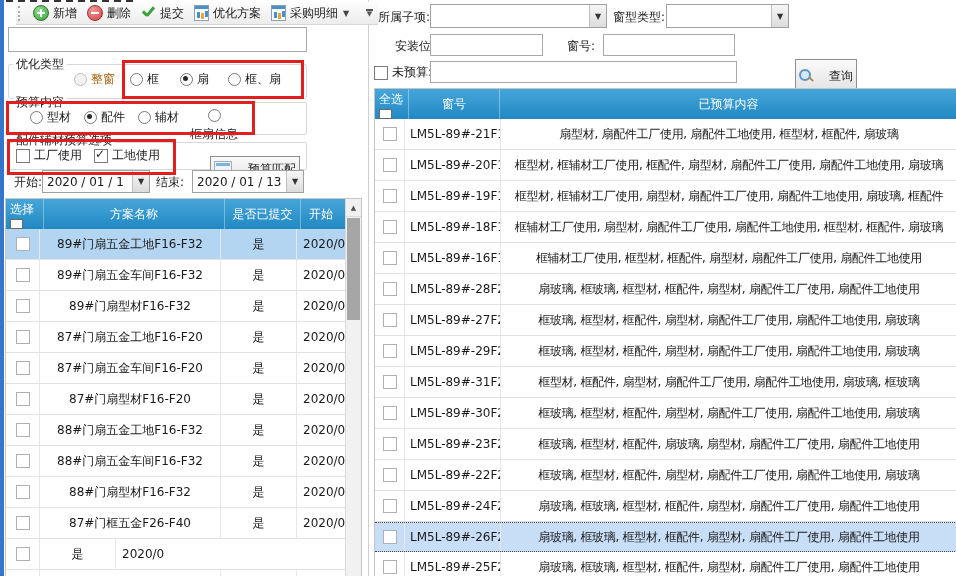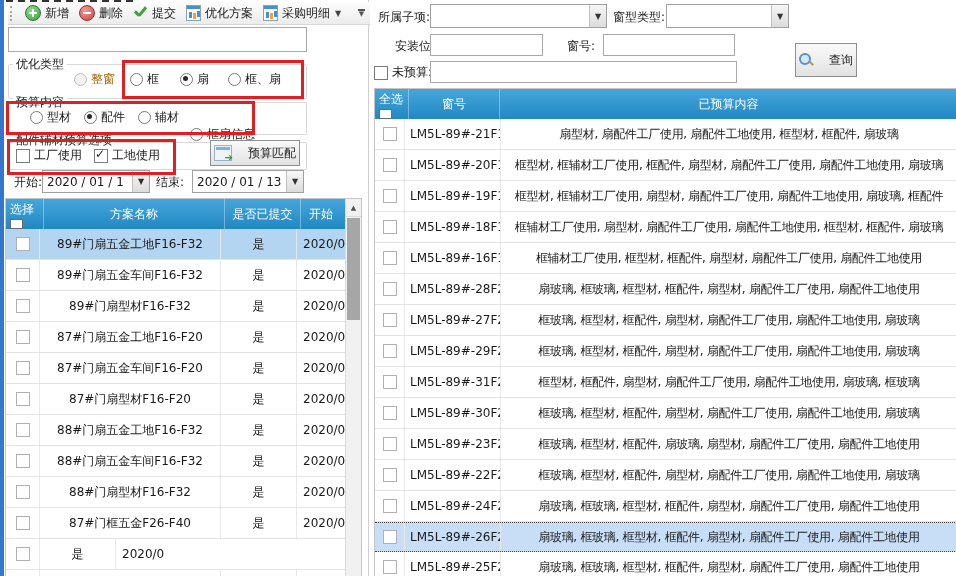--- a/index.html
+++ b/index.html
@@ -6,21 +6,21 @@
   body{width:956px;height:576px;overflow:hidden;position:relative;
        font-family:"DejaVu Sans","Liberation Sans",sans-serif;font-size:12px;color:#1a1a1a;
        -webkit-font-smoothing:antialiased;}
   .abs{position:absolute;}
   
   .edge{left:0;top:0;width:4px;height:576px;background:#3476CC;}
   .title-remnant{left:6px;top:0;width:130px;height:2px;
     background:repeating-linear-gradient(90deg,#333 0 7px,transparent 7px 12px);}
   .vdivider{top:0;width:1px;height:576px;background:#cfcfcf;}
   
-  .toolbar{left:8px;top:2px;width:362px;height:22px;background:linear-gradient(#fdfdfd,#ececec);
+  .toolbar{left:16px;top:2px;width:362px;height:22px;background:linear-gradient(#fdfdfd,#ececec);
     border-bottom:1px solid #d6d6d6;display:flex;align-items:center;}
   .grip{width:3px;height:15px;margin:0 5px 0 2px;border-left:2px dotted #a8a8a8;}
   .tbtn{display:flex;align-items:center;gap:4px;padding:2px 5px;cursor:default;}
   .tbtn span.lbl{white-space:nowrap;}
   .icon-circle{width:14px;height:14px;border-radius:50%;position:relative;display:inline-block;}
   .icon-add{background:radial-gradient(circle at 35% 30%,#8fd98f,#3da33d);border:1px solid #2c7a2c;}
   .icon-del{background:radial-gradient(circle at 35% 30%,#f09a9a,#cc4444);border:1px solid #993333;}
   .icon-circle::before{content:"";position:absolute;left:3px;top:6px;width:8px;height:2px;background:#fff;}
   .icon-add::after{content:"";position:absolute;left:6px;top:3px;width:2px;height:8px;background:#fff;}
   .icon-check{width:15px;height:13px;position:relative;display:inline-block;}
@@ -41,21 +41,21 @@
   .grouplabel{background:#fff;padding:0 3px;white-space:nowrap;}
   .opt{display:flex;align-items:center;gap:4px;white-space:nowrap;cursor:default;}
   .radio{width:11px;height:11px;border:1px solid #7a7a7a;border-radius:50%;background:#fff;position:relative;flex:none;}
   .radio.checked::after{content:"";position:absolute;left:2px;top:2px;width:5px;height:5px;border-radius:50%;background:#2a2a2a;}
   .radio.disabled{border-color:#bdbdbd;background:#f2f2f2;}
   .opt .glabel.dim{color:#a16207;}
   .cb{width:12px;height:12px;border:1px solid #7a7a7a;background:#fff;position:relative;flex:none;display:inline-block;}
   .cb.checked::after{content:"✓";position:absolute;left:0px;top:-3px;font-size:12px;font-weight:bold;color:#222;}
   .annot{border:3px solid #e21f1f;pointer-events:none;z-index:50;}
   .btn{border:1px solid #8e8e8e;background:linear-gradient(#fafafa,#e2e2e2);display:flex;align-items:center;
-       justify-content:center;gap:16px;cursor:default;}
+       justify-content:center;gap:16px;cursor:default;margin-top:16px;}
   .icon-match{width:16px;height:14px;background:#eef4fa;border:1px solid #9ab0c4;position:relative;display:inline-block;}
   .icon-match::before{content:"";position:absolute;left:1px;top:1px;width:14px;height:3px;background:#7fb2d8;}
   .icon-match::after{content:"➔";position:absolute;right:-2px;bottom:-3px;color:#2f9e2f;font-size:10px;font-weight:bold;}
   .combo{border:1px solid #a0a0a0;background:#fff;display:flex;align-items:center;}
   .combo .val{flex:1;padding:0 4px;white-space:nowrap;overflow:hidden;}
   .combo .drop{width:16px;align-self:stretch;border-left:1px solid #c0c0c0;background:linear-gradient(#f6f6f6,#dcdcdc);
     display:flex;align-items:center;justify-content:center;font-size:8px;color:#333;}
   
   .tbl{border:1px solid #c5c5c5;overflow:hidden;background:#fff;}
   .thead{background:linear-gradient(#46a6da,#2188c2);color:#fff;display:flex;height:30px;position:relative;}
@@ -143,21 +143,21 @@
   <span class="glabel">型材</span>
 </div>
 <div class="abs opt" style="left:84px;top:109px;">
   <span class="radio checked"></span>
   <span class="glabel">配件</span>
 </div>
 <div class="abs opt" style="left:138px;top:109px;">
   <span class="radio"></span>
   <span class="glabel">辅材</span>
 </div>
-<div class="abs opt" style="left:190px;top:126px;">
+<div class="abs opt" style="left:190px;top:109px;flex-direction:column;">
   <span class="radio"></span>
   <span class="glabel">框扇信息</span>
 </div>
 <div class="abs annot" style="left:6px;top:101px;width:243px;height:28px;"></div>
 
 <div class="abs groupbox" style="left:8px;top:142px;width:297px;height:26px;"></div>
 <div class="abs grouplabel" style="left:13px;top:132px;">配件辅材预算选项</div>
 <div class="abs opt" style="left:16px;top:147px;">
   <span class="cb"></span>
   <span class="glabel">工厂使用</span>

